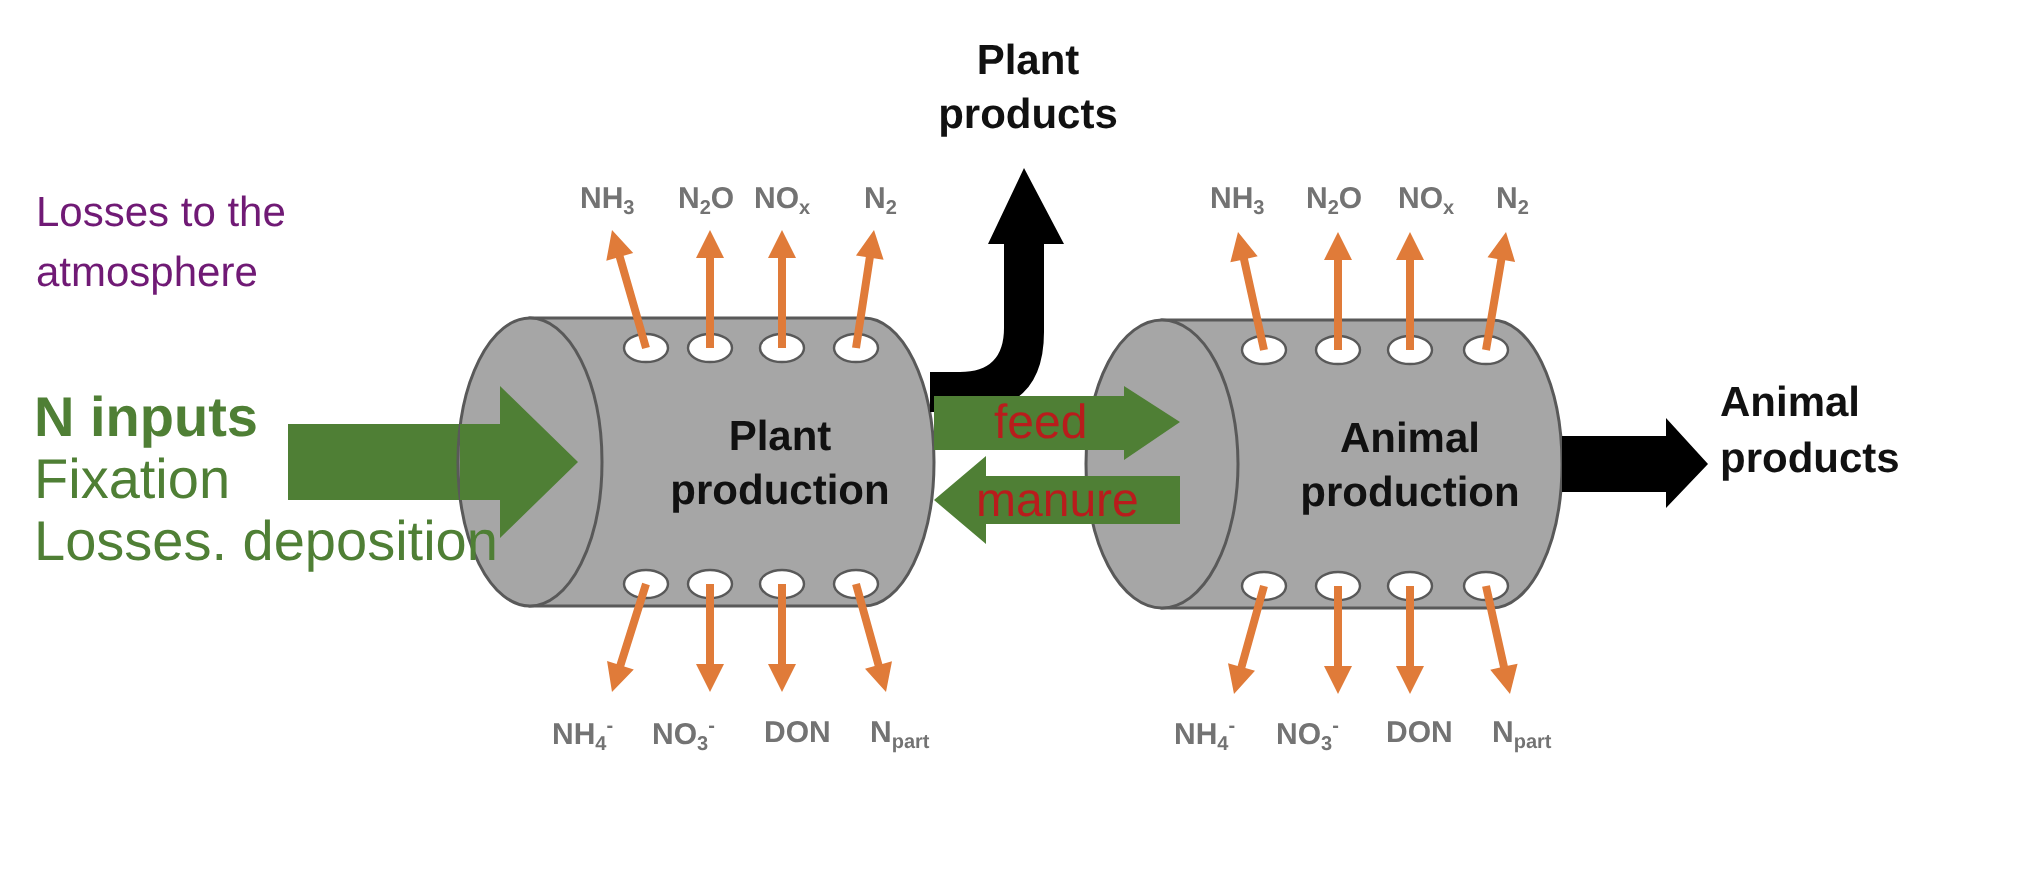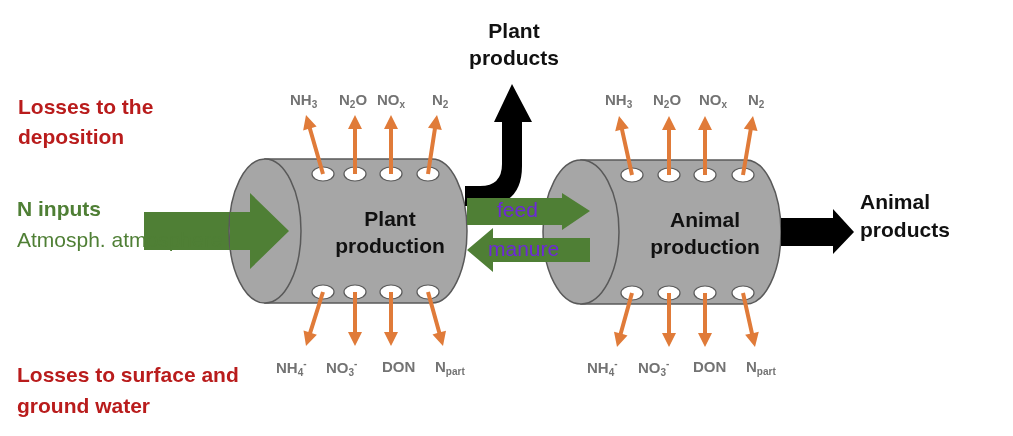--- a/index.html
+++ b/index.html
@@ -1,29 +1,29 @@
 <!DOCTYPE html>
 <html><head>
 <meta charset="utf-8">
 <style>
   html, body { margin:0; padding:0; background:#ffffff; }
   #stage { position:relative; width:1013px; height:436px; overflow:hidden; background:#ffffff;
            font-family:"Liberation Sans", "DejaVu Sans", sans-serif; }
   svg#diagram { position:absolute; left:0; top:0; }
   .lbl { position:absolute; white-space:nowrap; line-height:1.15; }
-  .orange { color:#b91c1c; font-weight:bold; }
+  .orange { color:#701a75; font-weight:normal; }
   .green  { color:#4f7f35; }
   .black  { color:#111111; font-weight:bold; }
   .big { font-size:21px; }
   .gas { font-size:15px; font-weight:bold; color:#737373; position:absolute; white-space:nowrap; }
   .gas sub, .gas sup { font-size:10px; }
   .gas sub { vertical-align:-3px; }
   .gas sup { vertical-align:6px; }
   .center-txt { position:absolute; text-align:center; font-weight:bold; font-size:21px; color:#111; line-height:1.3; }
-  .flow-txt { position:absolute; color:#6d28d9; font-size:21px; white-space:nowrap; }
+  .flow-txt { position:absolute; color:#b91c1c; font-size:24px; white-space:nowrap; }
 </style>
 </head>
 <body>
 
 <div id="stage">
   <svg id="diagram" width="1013" height="436" viewBox="0 0 1013 436">
 
     <polygon fill="#4f7f35" points="144,212 250,212 250,193 289,231 250,269 250,250 144,250"></polygon>
 
     <g>
@@ -76,32 +76,29 @@
         <polygon points="703,293 703,333 698,333 705,347 712,333 707,333 707,293" fill="#e07b39"></polygon>
         <ellipse cx="743" cy="175" rx="11" ry="7" fill="#fff" stroke="#595959" stroke-width="1.2"></ellipse>
         <ellipse cx="743" cy="293" rx="11" ry="7" fill="#fff" stroke="#595959" stroke-width="1.2"></ellipse>
         <polygon points="744.971877115269,175.33421646021506 752.6323618937635,130.13735626709754 757.5620546819357,130.97289741763524 753,116 743.7589148750533,128.63338219612973 748.6886076632255,129.46892334666742 741.028122884731,174.66578353978494" fill="#e07b39"></polygon>
         <polygon points="741.047625879632,293.4338609156373 750.0105994701709,333.76724207306194 745.1296641692511,334.85189436215524 755,347 758.7962830118265,331.81486795269404 753.9153477109068,332.89952024178734 744.952374120368,292.5661390843627" fill="#e07b39"></polygon>
       </g>
   </svg>
 
   <div class="lbl orange big" style="left:18px;top:92px;line-height:30px;">
     <div>Losses to the</div>
-    <div>deposition</div>
+    <div>atmosphere</div>
   </div>
 
-  <div class="lbl green" style="left:17px;top:193px;font-size:21px;line-height:31px;">
+  <div class="lbl green" style="left:17px;top:193px;font-size:28px;line-height:31px;">
     <div style="font-weight:bold;">N inputs</div>
-    <div>Atmosph. atmosphere</div>
+    <div>Fixation</div>
+    <div>Losses. deposition</div>
   </div>
 
-  <div class="lbl orange big" style="left:17px;top:359px;line-height:31px;">
-    <div>Losses to surface and</div>
-    <div>ground water</div>
-  </div>
 
   <div class="center-txt" style="left:320px;top:205px;width:140px;">
     <div>Plant</div>
     <div>production</div>
   </div>
   <div class="center-txt" style="left:630px;top:206px;width:150px;">
     <div>Animal</div>
     <div>production</div>
   </div>
 

